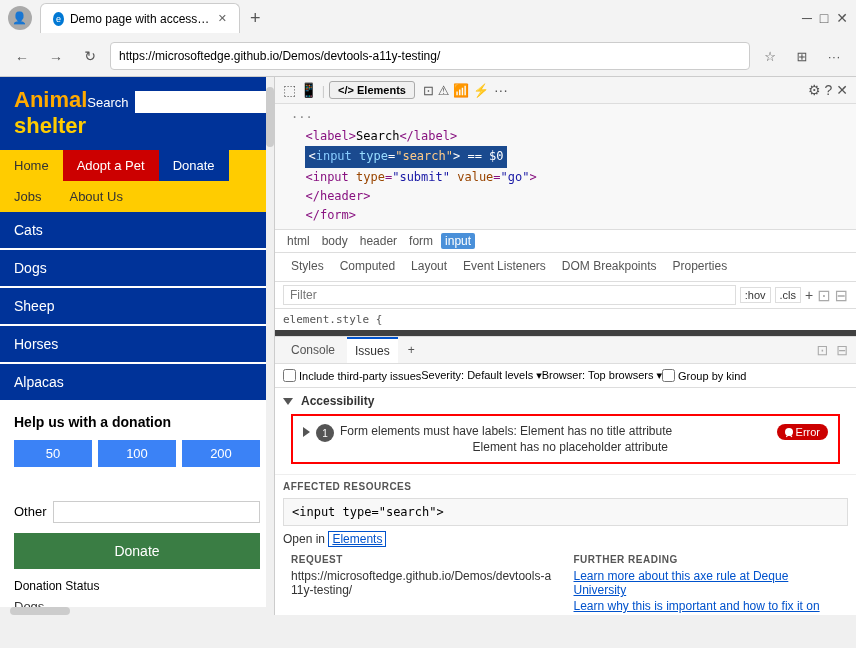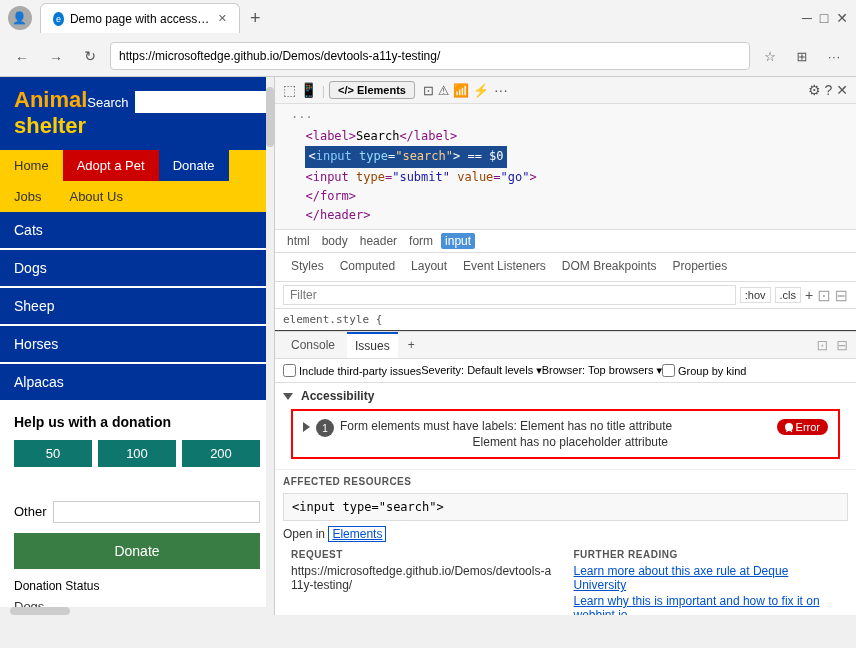--- a/index.html
+++ b/index.html
@@ -32,21 +32,21 @@
     .search-input { flex: 1; height: 22px; border: none; padding: 0 4px; font-size: 12px; }
     .nav-bar { background: #ffcc00; display: flex; align-items: center; flex-wrap: wrap; }
     .nav-item { padding: 8px 14px; font-size: 13px; font-weight: 500; color: #333; cursor: pointer; }
     .nav-item.active { background: #cc0000; color: white; border-radius: 0; }
     .nav-item.donate-btn { background: #003399; color: white; }
     .animal-list { display: flex; flex-direction: column; }
     .animal-item { background: #003399; color: white; padding: 10px 14px; font-size: 14px; margin-bottom: 2px; cursor: pointer; }
     .donation-section { padding: 12px 14px; }
     .donation-title { font-size: 14px; font-weight: bold; margin-bottom: 10px; }
     .donation-amounts { display: flex; gap: 6px; margin-bottom: 8px; }
-    .amount-btn { flex: 1; background: #0f766e; color: white; border: none; padding: 6px 0; font-size: 13px; cursor: pointer; text-align: center; }
+    .amount-btn { flex: 1; background: #3b82f6; color: white; border: none; padding: 6px 0; font-size: 13px; cursor: pointer; text-align: center; }
     .other-row { display: flex; align-items: center; gap: 6px; margin-bottom: 10px; margin-top: 34px; }
     .other-label { font-size: 13px; }
     .other-input { flex: 1; height: 22px; border: 1px solid #ccc; padding: 0 4px; }
     .donate-big-btn { width: 100%; background: #3a7d44; color: white; border: none; padding: 10px; font-size: 14px; cursor: pointer; }
     .donation-status-title { font-size: 12px; font-weight: normal; margin-top: 10px; margin-bottom: 6px; }
     .scrollbar-v { position: absolute; right: 0; top: 0; width: 8px; height: 100%; background: #f0f0f0; }
     .scrollbar-thumb { width: 8px; height: 60px; background: #ccc; border-radius: 4px; margin-top: 10px; }
     .scrollbar-h { position: absolute; bottom: 0; left: 0; right: 8px; height: 8px; background: #f0f0f0; display: flex; align-items: center; }
     .scrollbar-thumb-h { width: 60px; height: 8px; background: #ccc; border-radius: 4px; margin-left: 10px; }
 
@@ -67,21 +67,21 @@
     .breadcrumb-item { cursor: pointer; padding: 1px 4px; }
     .breadcrumb-item.active { background: #4a90d9; color: white; border-radius: 2px; }
 
     
     .styles-tabs { display: flex; align-items: flex-start; padding: 0 8px; background: white; border-bottom: 1px solid #ddd; font-size: 12px; }
     .style-tab { padding: 6px 8px; cursor: pointer; color: #555; border-bottom: 2px solid transparent; }
     .filter-bar { display: flex; align-items: center; padding: 3px 8px; background: white; border-bottom: 1px solid #ddd; gap: 4px; }
     .filter-input { flex: 1; border: 1px solid #ddd; padding: 2px 6px; font-size: 12px; }
     .hov-btn { font-size: 11px; color: #333; padding: 1px 4px; border: 1px solid #ddd; cursor: pointer; }
     .cls-btn { font-size: 11px; color: #333; padding: 1px 4px; border: 1px solid #ddd; cursor: pointer; }
-    .element-style { padding: 4px 8px; font-family: monospace; font-size: 11px; color: #555; border-bottom: 1px solid #404040; }
+    .element-style { padding: 4px 8px; font-family: monospace; font-size: 11px; color: #555; border-bottom: 6px solid #404040; }
 
     
     .console-tabs { display: flex; align-items: center; padding: 0 8px; background: #f5f5f5; border-bottom: 1px solid #ddd; border-top: 1px solid #ddd; font-size: 12px; gap: 4px; }
     .console-tab { padding: 5px 8px; cursor: pointer; color: #555; }
     .console-tab.active { background: white; border-top: 2px solid #0052cc; color: #333; }
     .plus-icon { color: #555; padding: 5px 6px; cursor: pointer; }
     .issues-options { display: flex; align-items: center; padding: 5px 8px; background: white; border-bottom: 1px solid #ddd; font-size: 11px; }
     .checkbox-group { display: flex; align-items: center; gap: 3px; }
 
     
@@ -230,24 +230,24 @@
       <div class="html-line">
         &nbsp;&nbsp;<span class="html-tag">&lt;label&gt;</span><span>Search</span><span class="html-tag">&lt;/label&gt;</span>
       </div>
       <div class="html-line">
         &nbsp;&nbsp;<span style="display:inline-block; background:#1a4a8f; color:white; padding:1px 3px;">&lt;<span style="color:#88ccff;">input</span> <span style="color:#99ddff;">type</span>=<span style="color:#ffcc88;">"search"</span>&gt; == $0</span>
       </div>
       <div class="html-line">
         &nbsp;&nbsp;<span class="html-tag">&lt;<span style="color:#881280;">input</span> <span style="color:#994500;">type</span>=<span style="color:#1a1aa6;">"submit"</span> <span style="color:#994500;">value</span>=<span style="color:#1a1aa6;">"go"</span>&gt;</span>
       </div>
       <div class="html-line">
+        &nbsp;&nbsp;<span class="html-tag">&lt;/header&gt;</span>
+      </div>
+      <div class="html-line">
         &nbsp;&nbsp;<span class="html-tag">&lt;/form&gt;</span>
-      </div>
-      <div class="html-line">
-        &nbsp;&nbsp;<span class="html-tag">&lt;/header&gt;</span>
       </div>
     </div>
 
     <div class="breadcrumb-bar">
       <span class="breadcrumb-item">html</span>
       <span class="breadcrumb-item">body</span>
       <span class="breadcrumb-item">header</span>
       <span class="breadcrumb-item">form</span>
       <span class="breadcrumb-item active">input</span>
     </div>

